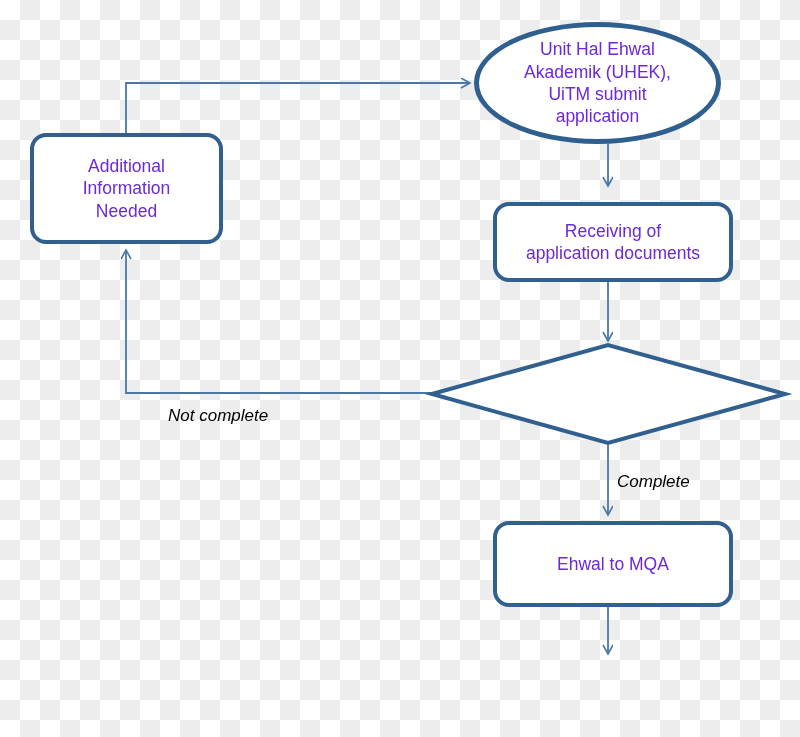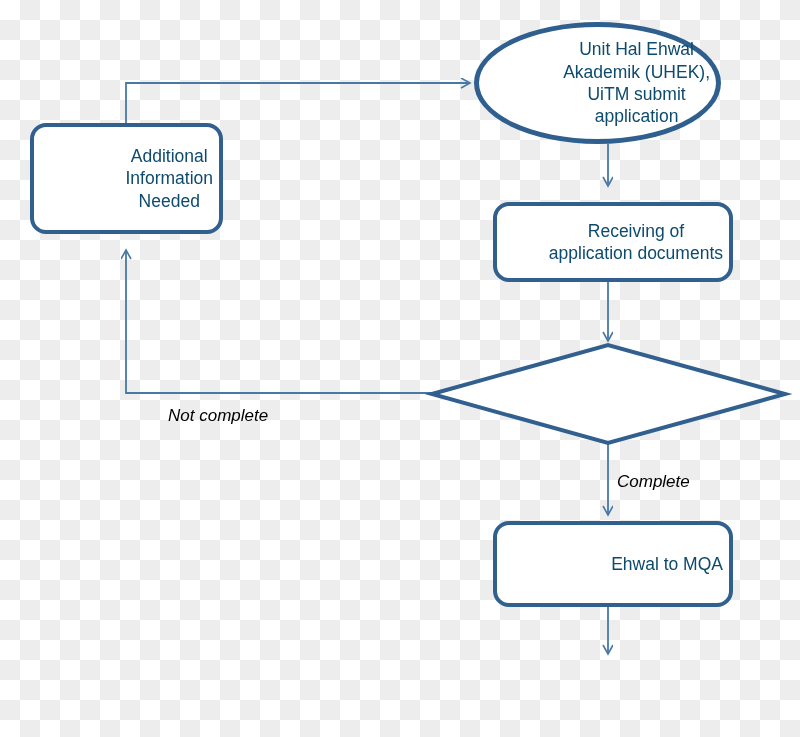--- a/index.html
+++ b/index.html
@@ -25,24 +25,24 @@
     position: absolute;
     left: 0;
     top: 0;
     width: 800px;
     height: 737px;
   }
   .node {
     position: absolute;
     box-sizing: border-box;
     background: #ffffff;
-    color: #0c4a6e;
+    color: #6d28d9;
     display: flex;
     align-items: center;
-    justify-content: flex-end;
+    justify-content: center;
     text-align: center;
     line-height: 1.28;
   }
   .node-rect {
     border: 4px solid #31608f;
     border-radius: 16px;
   }
   .node-oval {
     border: 5px solid #2f5f8e;
     border-radius: 50%;
@@ -56,21 +56,21 @@
     position: absolute;
     color: #000000;
     font-size: 17px;
     white-space: nowrap;
     background: transparent;
     font-style: italic;
   }
   
   #node-start      { left: 474px; top: 22px;  width: 247px; height: 122px; font-size: 17.5px; }
   #node-receiving  { left: 493px; top: 202px; width: 240px; height: 80px;  font-size: 17.5px; }
-  #node-additional { left: 30px;  top: 123px; width: 193px; height: 111px; font-size: 17.5px; }
+  #node-additional { left: 30px;  top: 133px; width: 193px; height: 111px; font-size: 17.5px; }
   #node-submit     { left: 493px; top: 521px; width: 240px; height: 86px;  font-size: 17.5px; }
   #node-end        { left: 547px; top: 655px; width: 129px; height: 68px;  font-size: 17.5px; }
   
   #node-decision-label {
     position: absolute;
     left: 432px;
     top: 381px;
     width: 353px;
     height: 26px;
     display: flex;

